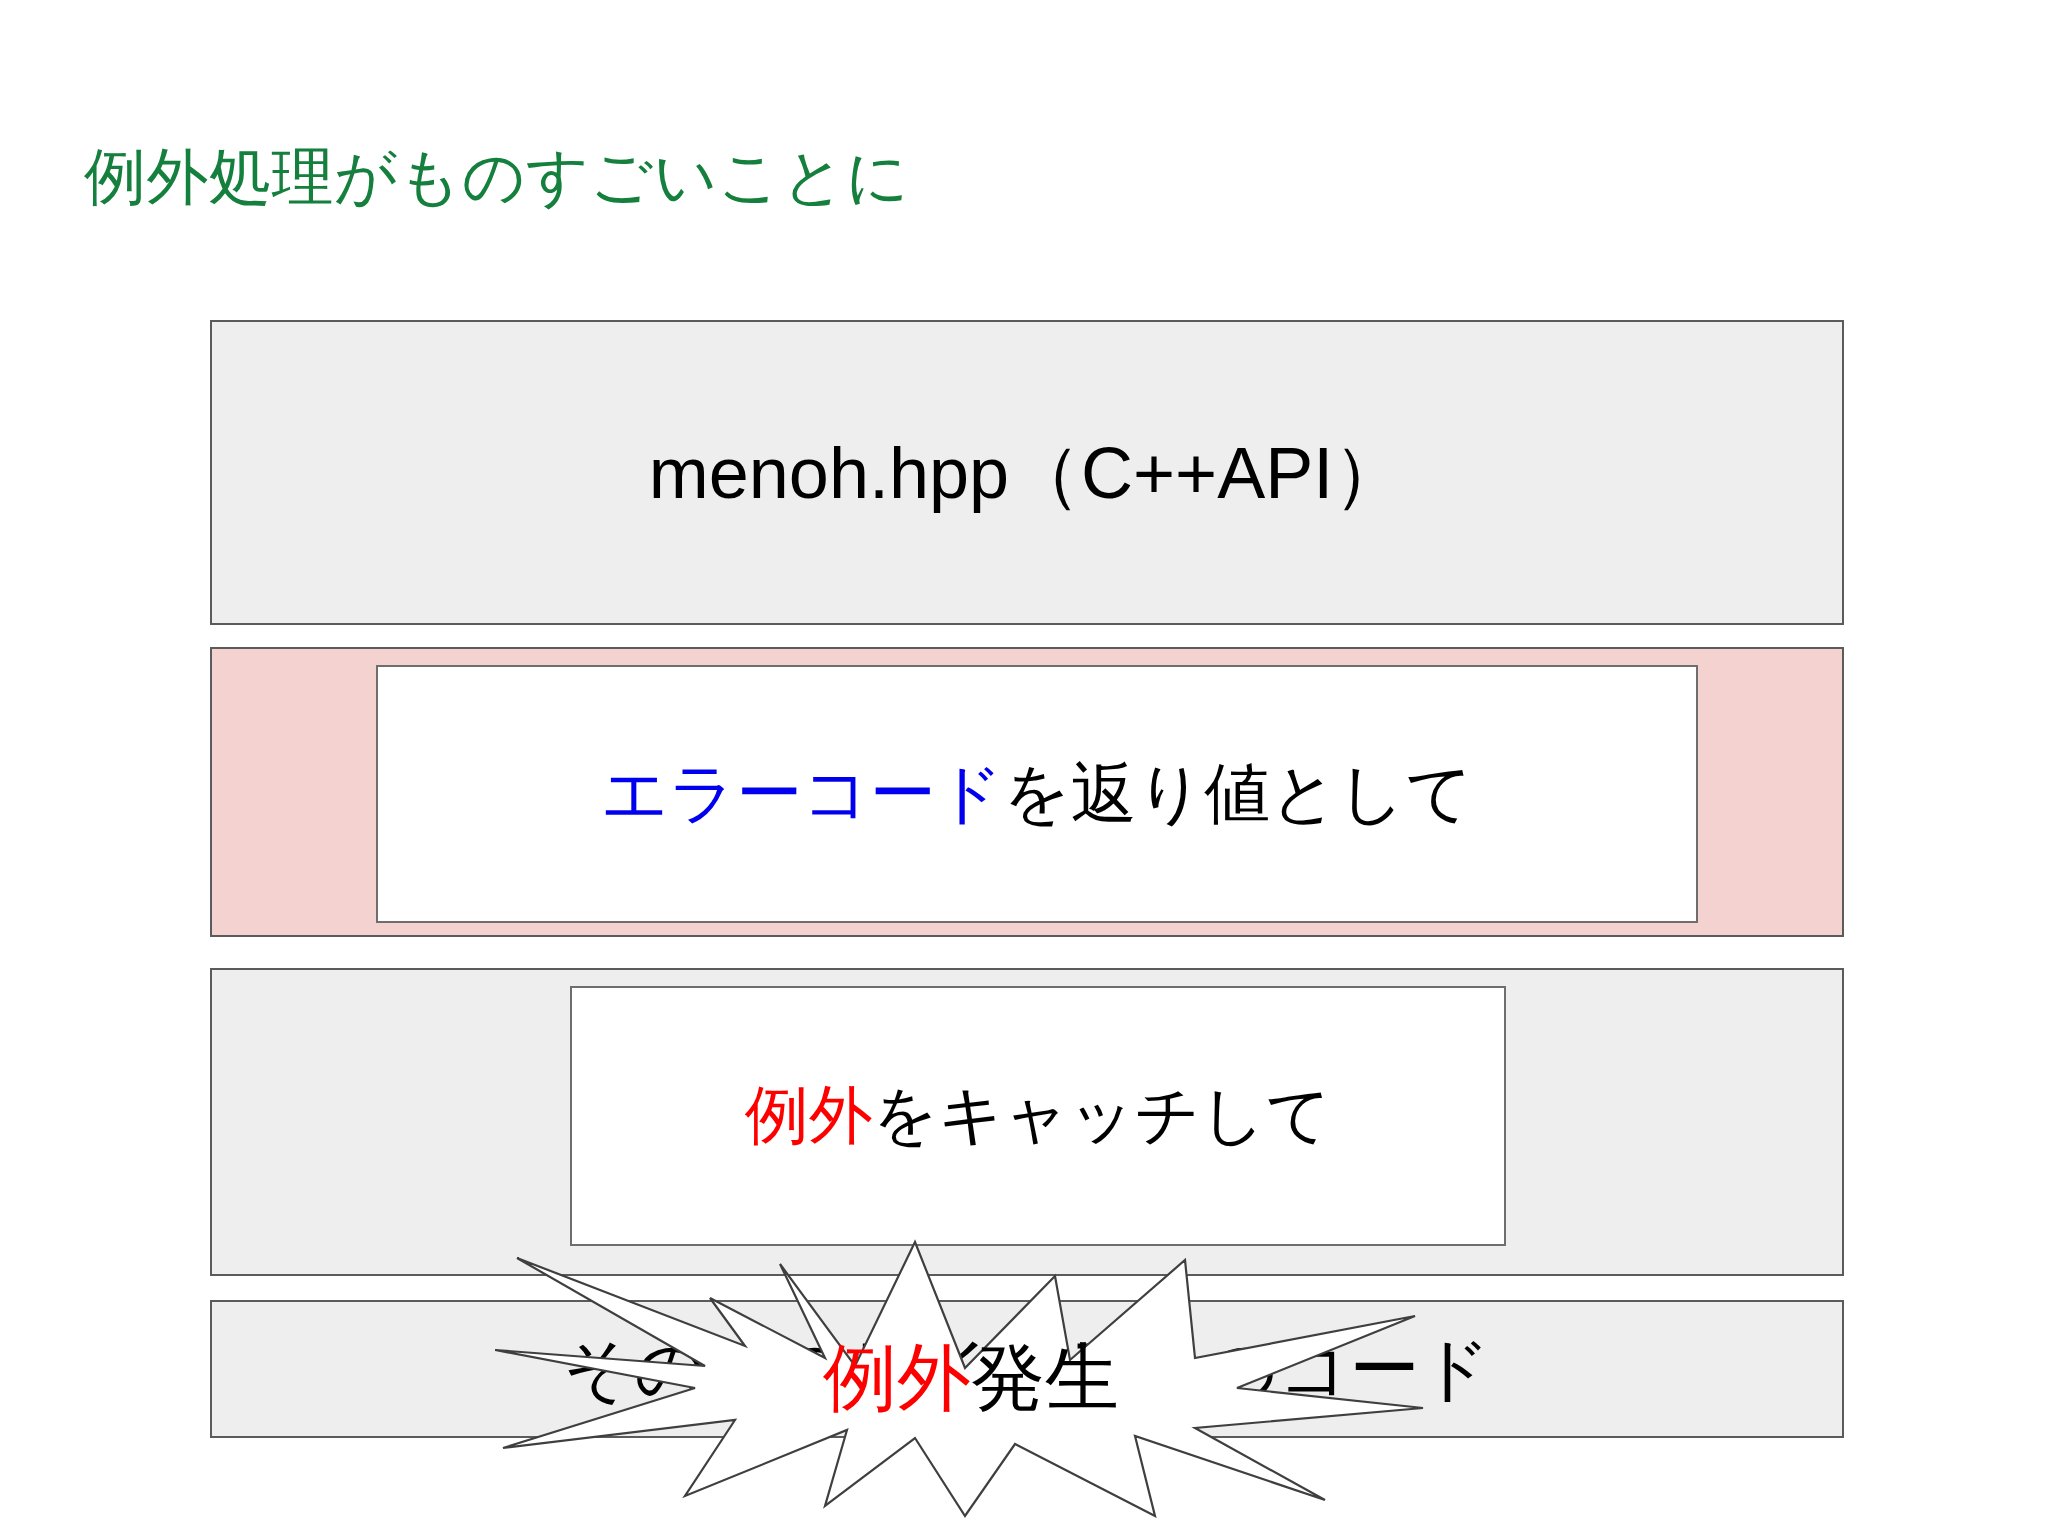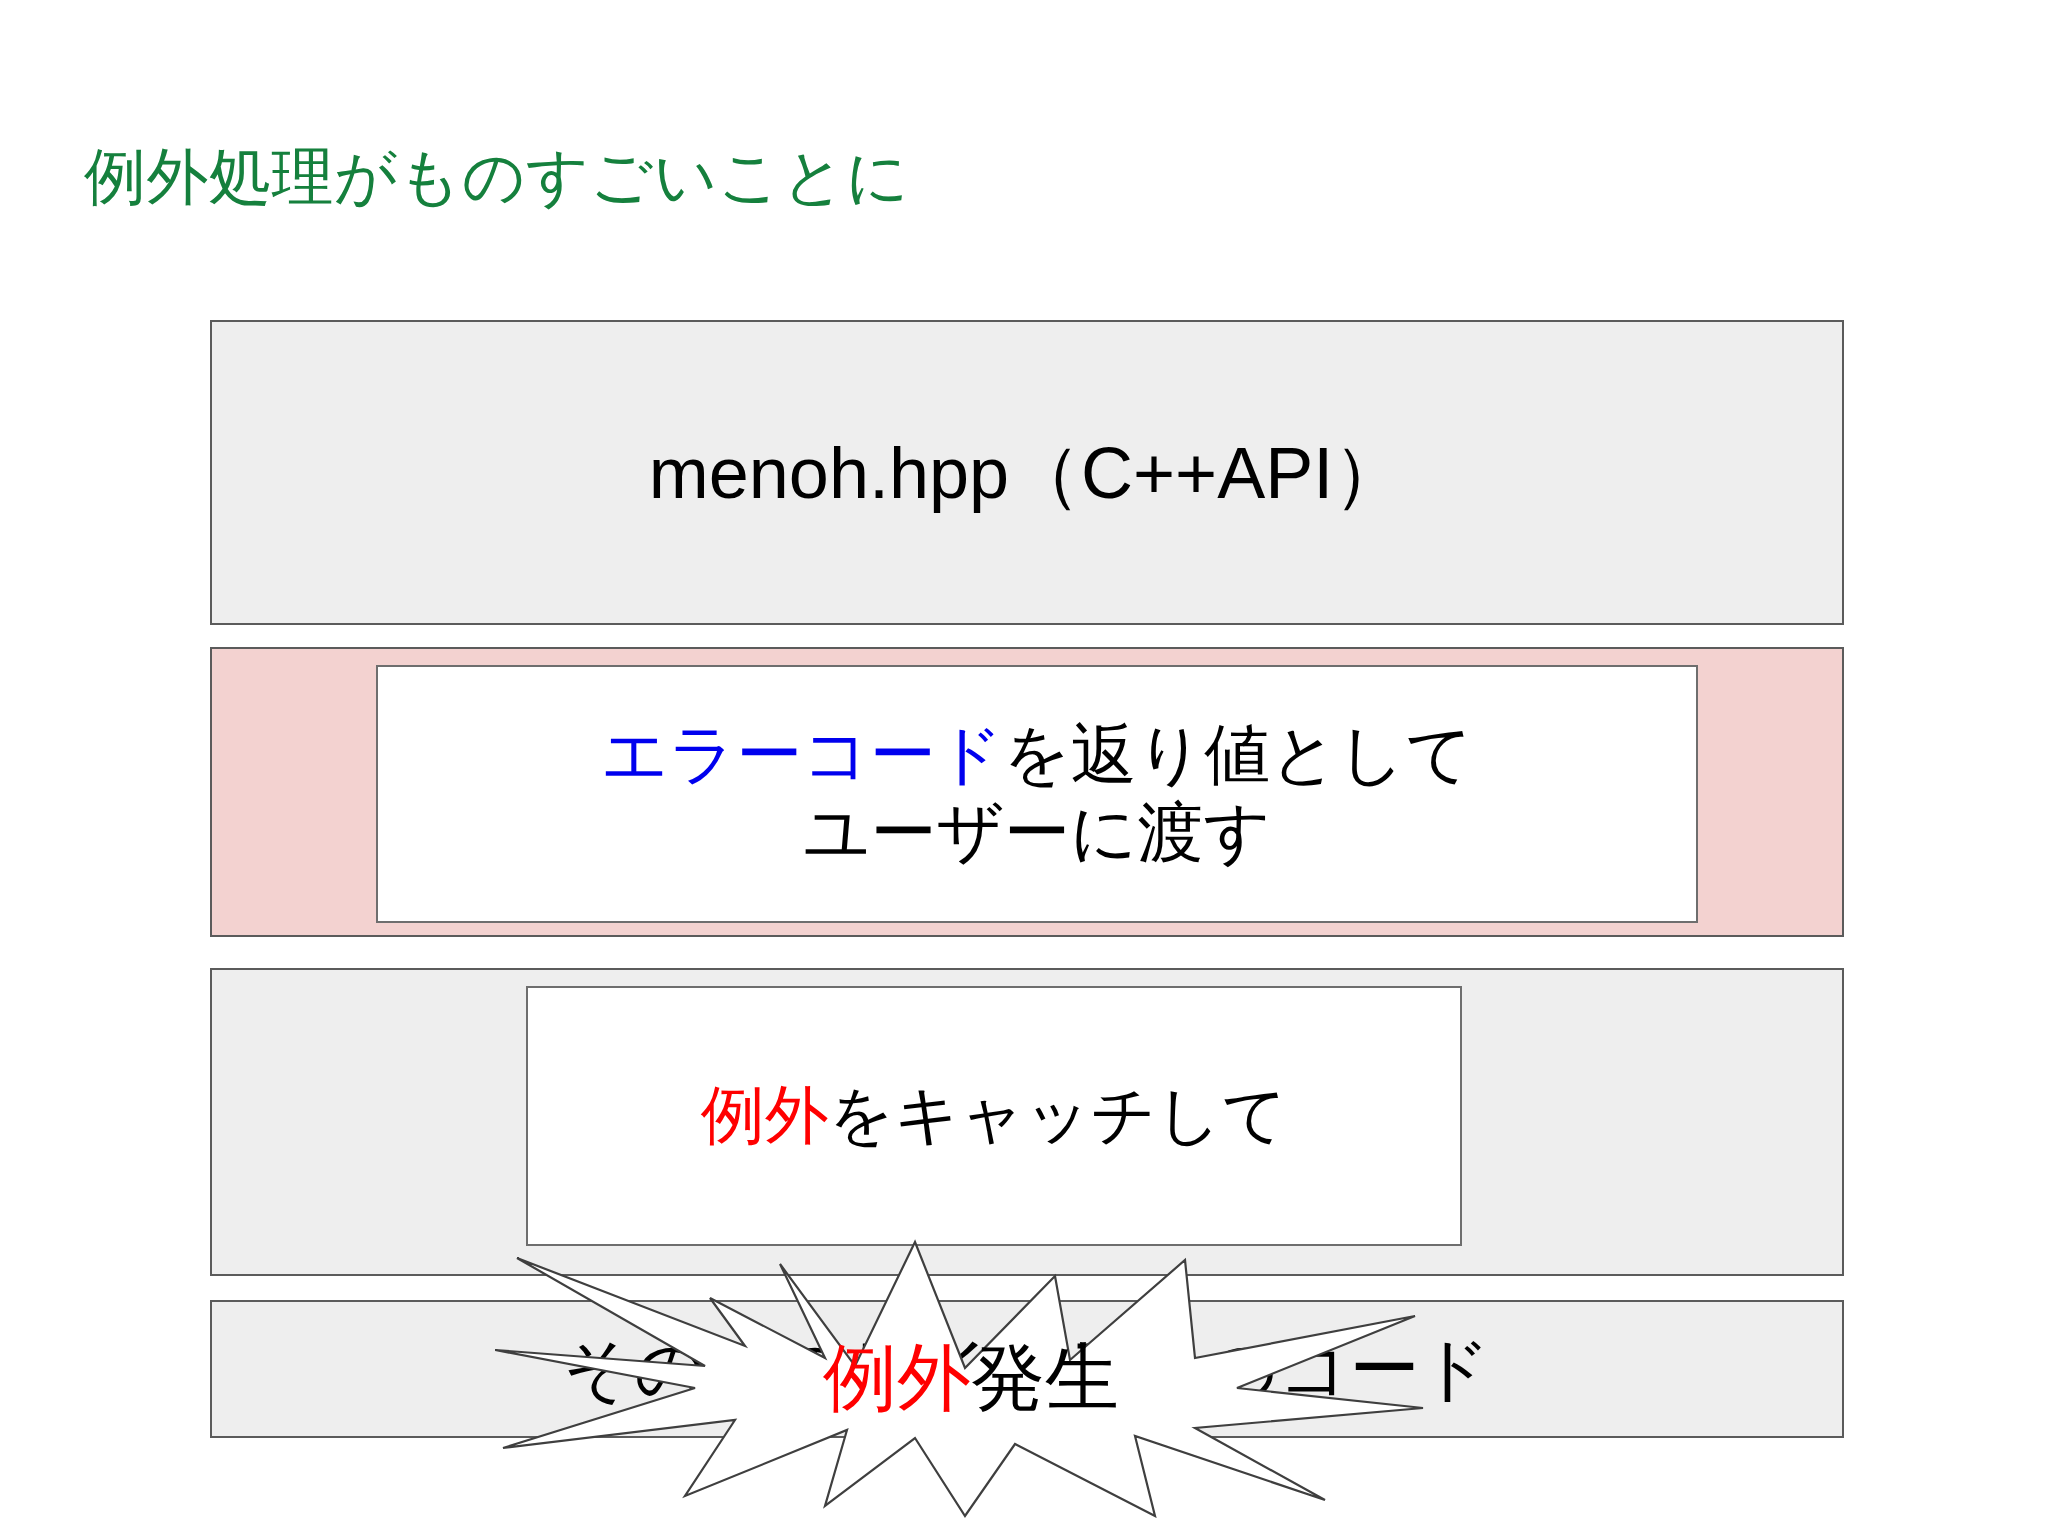--- a/index.html
+++ b/index.html
@@ -72,21 +72,21 @@
     line-height: 1.18;
     white-space: nowrap;
   }
   #callout-return {
     left: 376px;
     top: 665px;
     width: 1322px;
     height: 258px;
   }
   #callout-convert {
-    left: 526px;
+    left: 570px;
     top: 986px;
     width: 936px;
     height: 260px;
   }
   #callout-convert .line { font-size: 64px; }
 
   .txt-blue { color: #0000ee; }
   .txt-red  { color: #ff0000; }
   .txt-black{ color: #000000; }
 
@@ -133,21 +133,20 @@
 </div>
 
 <div class="layer-box grey" id="layer-4">
   <span class="layer-label">その他のライブラリのコード</span>
 </div>
 
 <div class="callout" id="callout-return">
   <div class="line">
     <span class="txt-blue">エラーコード</span><span class="txt-black">を返り値として</span>
   </div>
-  <div class="line txt-black">ユーザーに渡す</div>
 </div>
 
 <div class="callout" id="callout-convert">
   <div class="line">
     <span class="txt-red">例外</span><span class="txt-black">をキャッチして</span>
   </div>
 </div>
 
 <div id="explosion">
   <svg viewBox="0 0 930 280" preserveAspectRatio="none">

